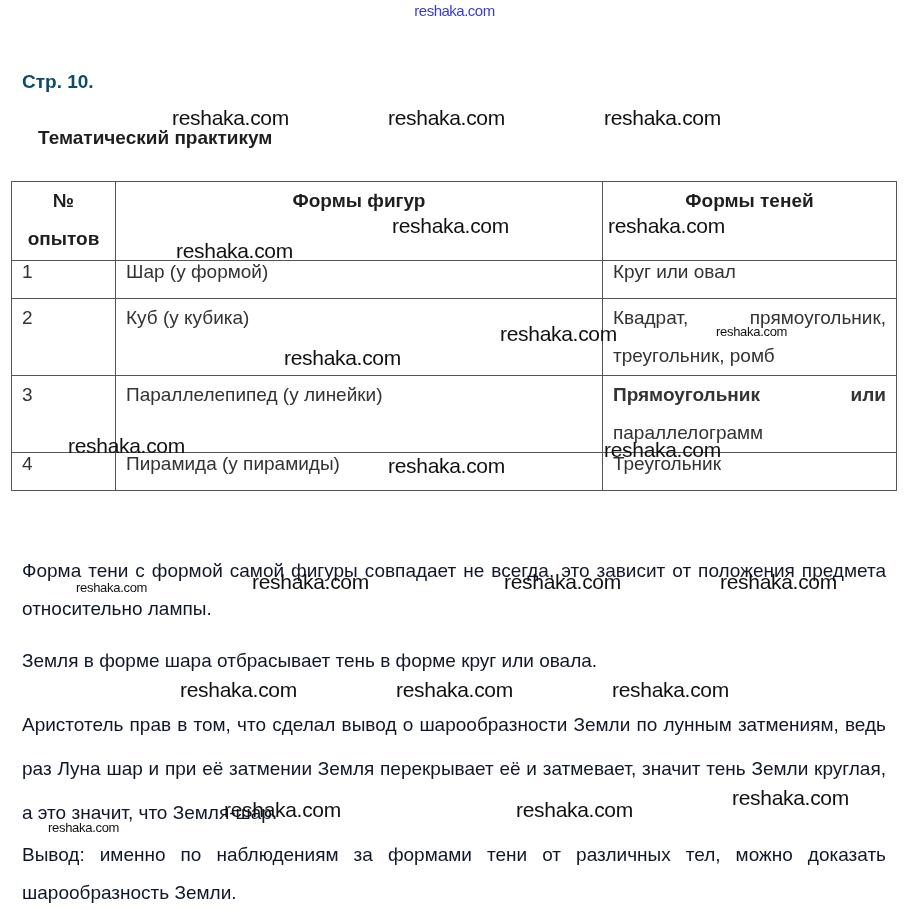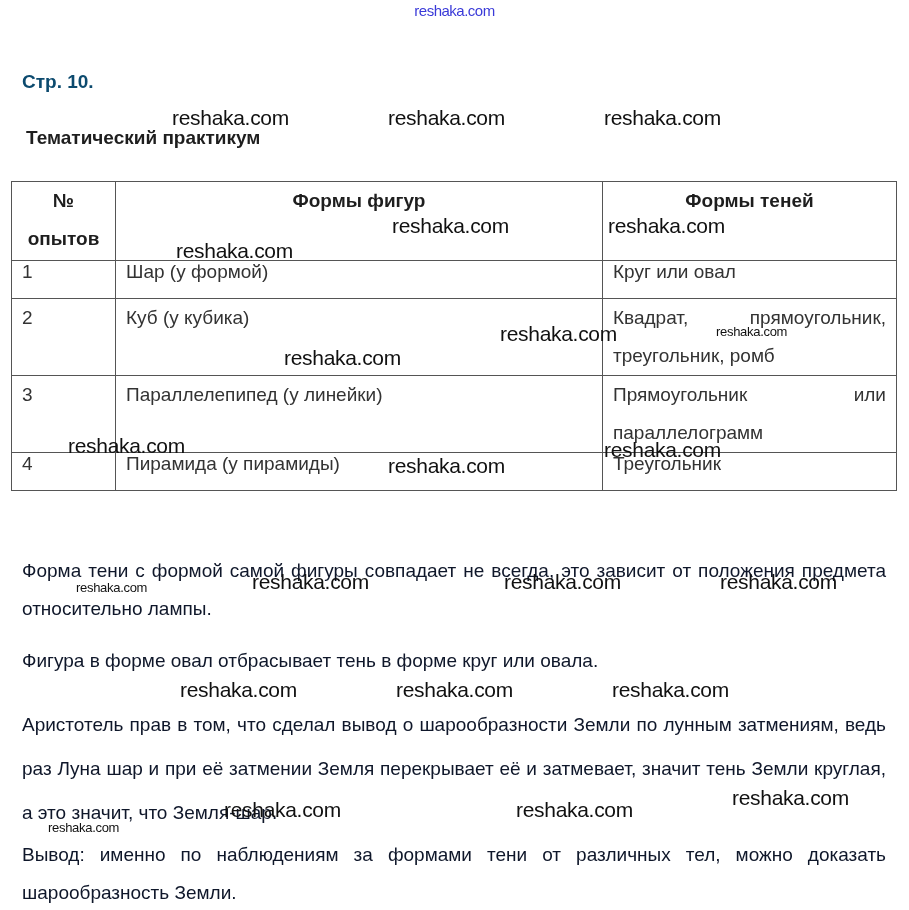--- a/index.html
+++ b/index.html
@@ -2,33 +2,33 @@
 <html><head>
 <meta charset="utf-8">
 <style>
   html, body { margin: 0; padding: 0; background: #ffffff; }
   body { width: 909px; height: 910px; position: relative; overflow: hidden;
          font-family: "Liberation Sans", sans-serif; color: #222222; }
   .abs { position: absolute; white-space: nowrap; }
   .site-link { left: 0; width: 909px; top: 2px; text-align: center; font-size: 15px;
                color: #3a3ad8; letter-spacing: -0.5px; }
   .page-num { left: 22px; top: 71px; font-size: 19px; font-weight: bold; color: #0c4a6e; }
-  .section-title { left: 26px; top: 127px; font-size: 19px; font-weight: bold; color: #1e1e1e; }
+  .section-title { left: 38px; top: 127px; font-size: 19px; font-weight: bold; color: #1e1e1e; }
   table.t { position: absolute; left: 11px; top: 181px; width: 886px; border-collapse: collapse;
             font-size: 19px; color: #333; }
   table.t td, table.t th { border: 1px solid #555; vertical-align: top; padding: 0 10px; }
   table.t th { font-weight: bold; text-align: center; color: #1e1e1e; }
   .c0 { width: 83px; } .c1 { width: 466px; } .c2 { width: 273px; }
   .hdr th { height: 78px; padding-top: 2px; line-height: 38px; }
   .r1 td { height: 37px; padding-top: 2px; }
   .r2 td { height: 75px; padding-top: 2px; line-height: 38px; }
   .r3 td { height: 75px; padding-top: 2px; line-height: 38px; }
   .r4 td { height: 37px; padding-top: 2px; }
   .just { text-align: justify; text-align-last: left; }
-  .split { display: flex; justify-content: space-between; }
+  .split { display: flex; justify-content: space-between; font-weight: bold; }
   .para { left: 22px; width: 864px; font-size: 19px; color: #0f172a; white-space: normal;
           text-align: justify; }
   .wm { font-family: "Liberation Sans", sans-serif; font-size: 21px; color: #111; font-weight: normal;
         letter-spacing: -0.3px; }
   .wm-s { font-size: 13px; color: #111; }
 </style>
 </head>
 <body>
 
 <a class="abs site-link">reshaka.com</a>
@@ -65,21 +65,21 @@
   </tr>
   <tr class="r4">
     <td>4</td>
     <td>Пирамида (у пирамиды)</td>
     <td>Треугольник</td>
   </tr>
 </tbody>
   </table>
 
 <div class="abs para" style="top:552px; line-height:38px;">Форма тени с формой самой фигуры совпадает не всегда, это зависит от положения предмета относительно лампы.</div>
-<div class="abs para" style="top:649px; line-height:24px; text-align:left;">Фигура в форме овал отбрасывает тень в форме круг или овала.</div>
+<div class="abs para" style="top:649px; line-height:24px; text-align:left;">Земля в форме шара отбрасывает тень в форме круг или овала.</div>
 <div class="abs para" style="top:703px; line-height:44px;">Аристотель прав в том, что сделал вывод о шарообразности Земли по лунным затмениям, ведь раз Луна шар и при её затмении Земля перекрывает её и затмевает, значит тень Земли круглая, а это значит, что Земля-шар.</div>
 <div class="abs para" style="top:836px; line-height:38px;">Вывод: именно по наблюдениям за формами тени от различных тел, можно доказать шарообразность Земли.</div>
 
 <div class="abs wm" style="left:172px; top:106px;">reshaka.com</div>
 <div class="abs wm" style="left:388px; top:106px;">reshaka.com</div>
 <div class="abs wm" style="left:604px; top:106px;">reshaka.com</div>
 <div class="abs wm" style="left:392px; top:214px;">reshaka.com</div>
 <div class="abs wm" style="left:608px; top:214px;">reshaka.com</div>
 <div class="abs wm" style="left:176px; top:239px;">reshaka.com</div>
 <div class="abs wm" style="left:500px; top:322px;">reshaka.com</div>

